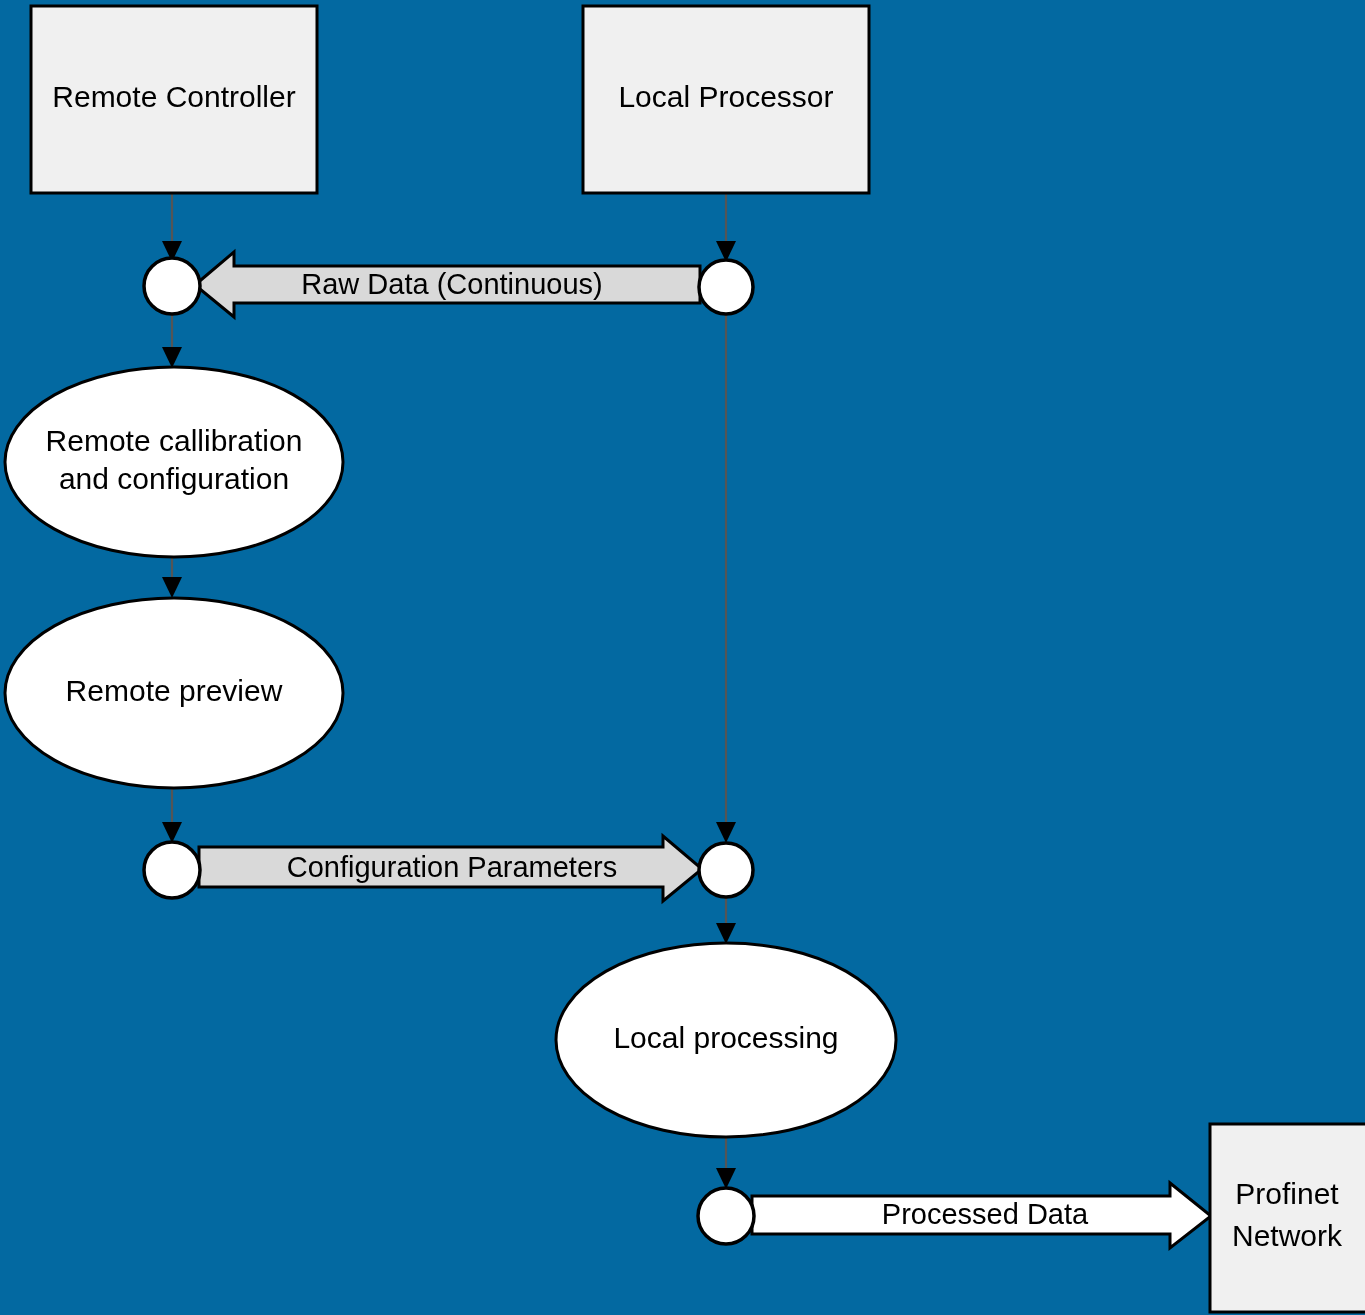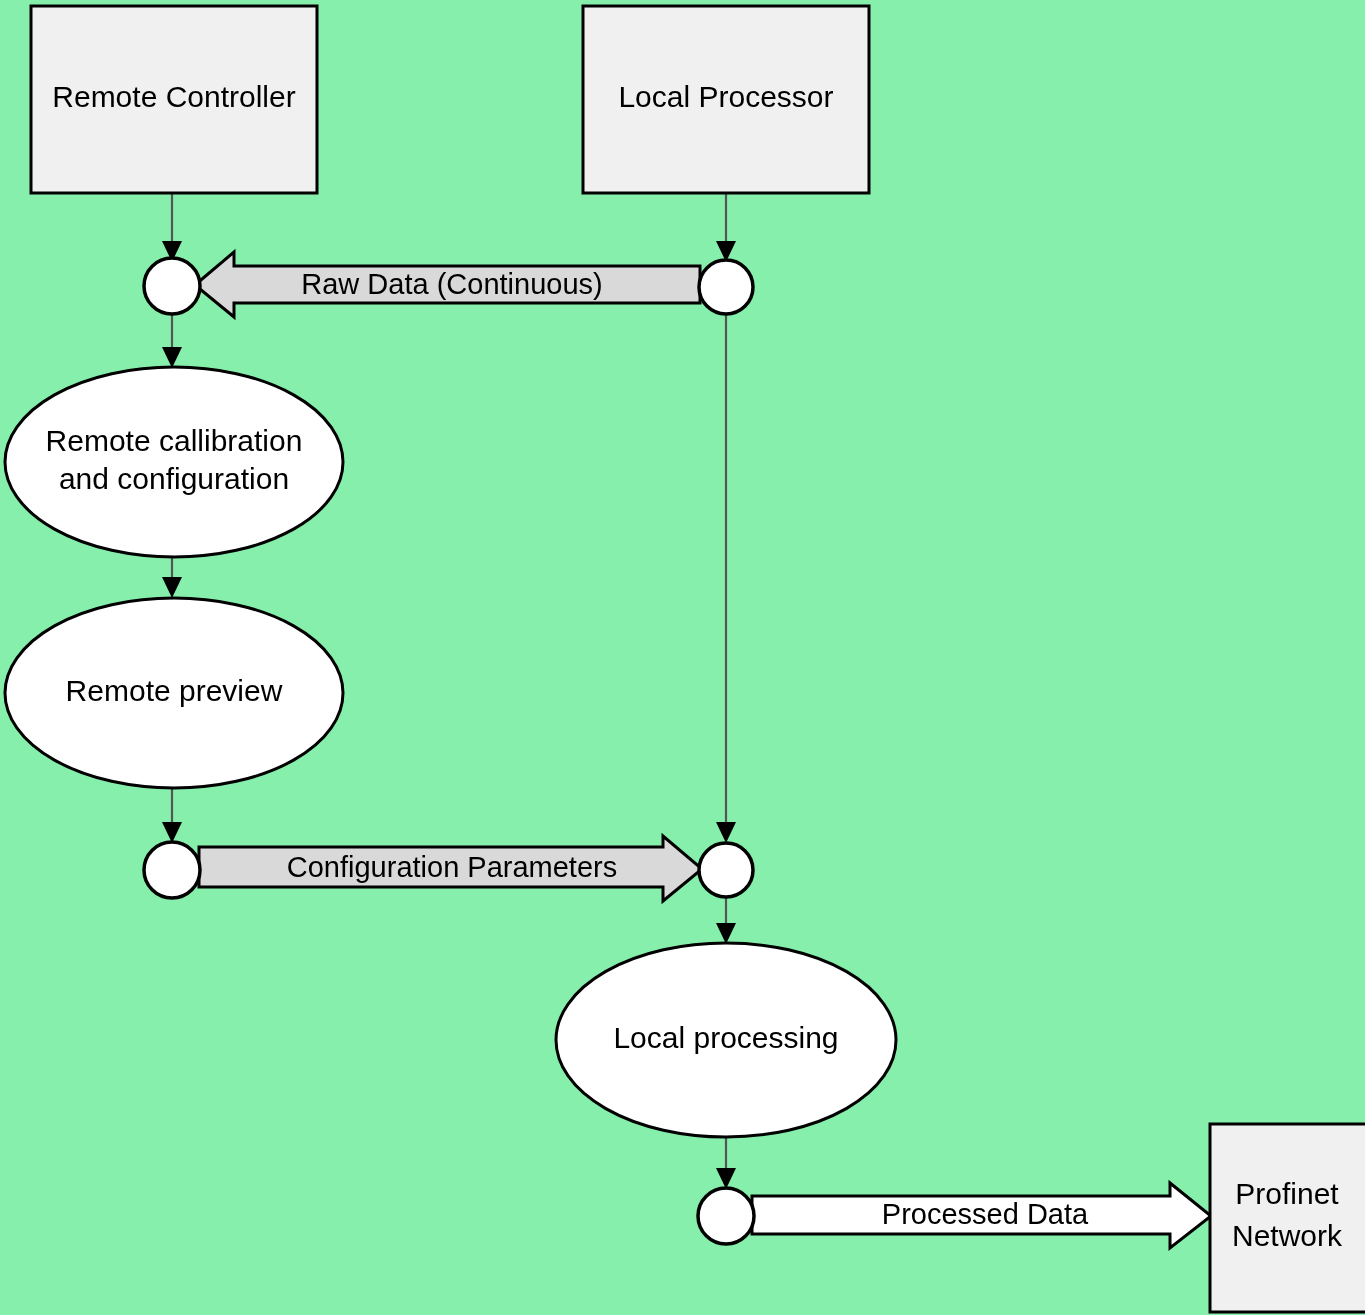--- a/index.html
+++ b/index.html
@@ -7,21 +7,21 @@
     padding: 0;
     background: #ffffff;
   }
   body {
     font-family: "Liberation Sans", sans-serif;
   }
   #diagram-root {
     position: relative;
     width: 1365px;
     height: 1315px;
-    background: #86efac;
+    background: #0369a1;
     overflow: hidden;
   }
   svg#flow-svg {
     display: block;
     width: 1365px;
     height: 1315px;
   }
   .node-box {
     fill: #f0f0f0;
     stroke: #000000;

